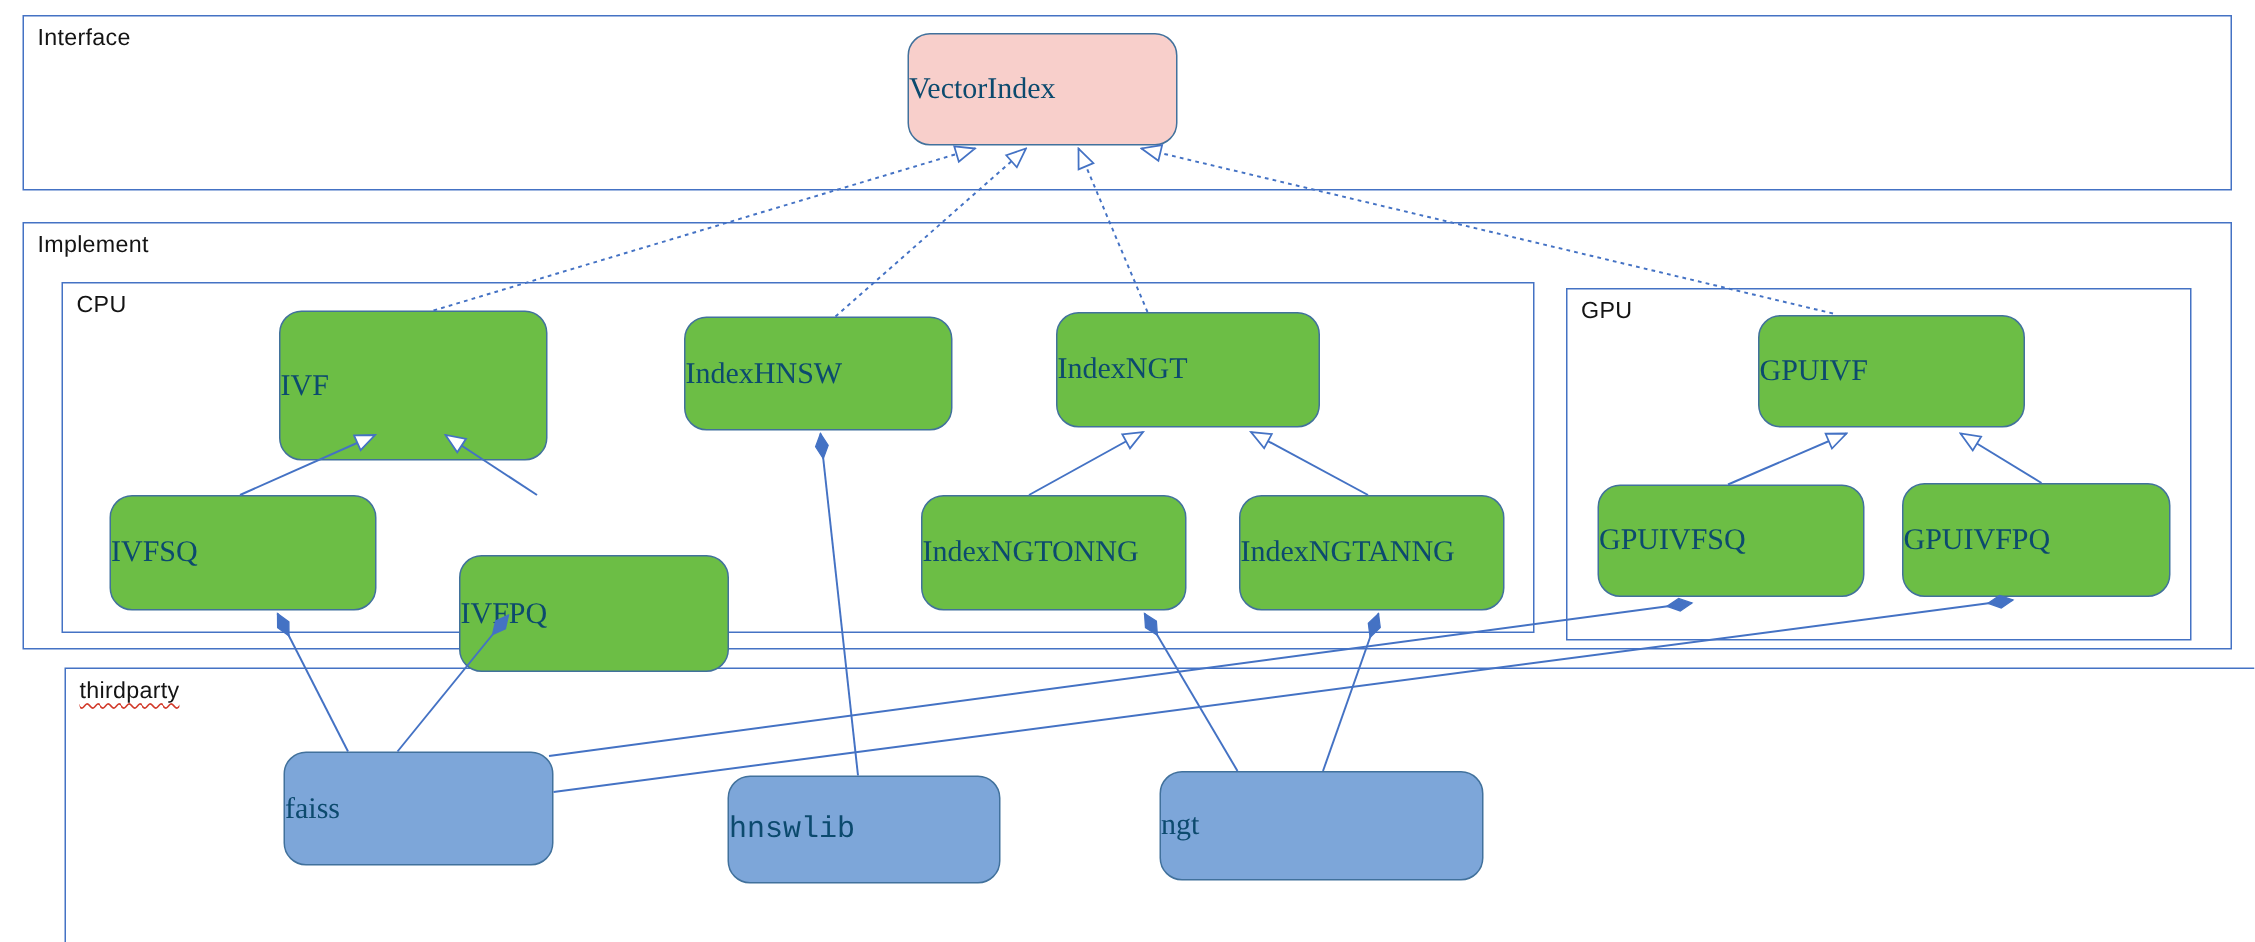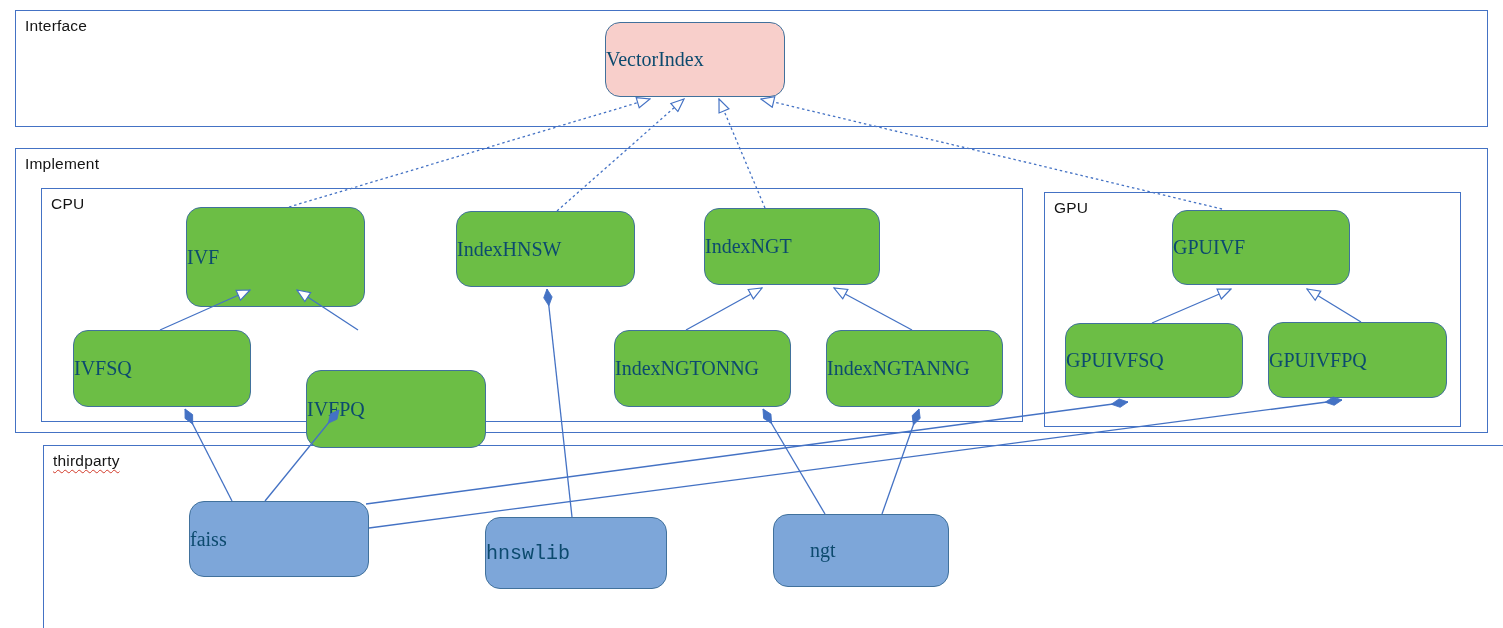--- a/index.html
+++ b/index.html
@@ -95,21 +95,21 @@
       </div>
       <div class="node impl" style="left: 1268px; top: 322px; width: 179px; height: 76px;">
         <span class="node-label">GPUIVFPQ</span>
       </div>
       <div class="node lib" style="left: 189px; top: 501px; width: 180px; height: 76px;">
         <span class="node-label">faiss</span>
       </div>
       <div class="node lib" style="left: 485px; top: 517px; width: 182px; height: 72px; font-family: Liberation Mono, monospace;">
         <span class="node-label">hnswlib</span>
       </div>
-      <div class="node lib" style="left: 773px; top: 514px; width: 176px; height: 73px; padding-left: 36px;">
+      <div class="node lib" style="left: 773px; top: 514px; width: 216px; height: 73px;">
         <span class="node-label">ngt</span>
       </div>
     </div>
 <svg class="edges" viewBox="0 0 1503 628">
       <defs>
       <marker id="mTri" markerUnits="userSpaceOnUse" markerWidth="15" markerHeight="13" viewBox="0 0 14 12" refX="13" refY="6" orient="auto">
         <path d="M1,1 L13,6 L1,11 Z" fill="#ffffff" stroke="#4472C4" stroke-width="1.1"></path>
       </marker>
       <marker id="mDiamond" markerUnits="userSpaceOnUse" markerWidth="19" markerHeight="11" viewBox="0 0 18 10" refX="1" refY="5" orient="auto">
         <path d="M1,5 L9,1 L17,5 L9,9 Z" fill="#4472C4" stroke="#4472C4" stroke-width="0.8"></path>

